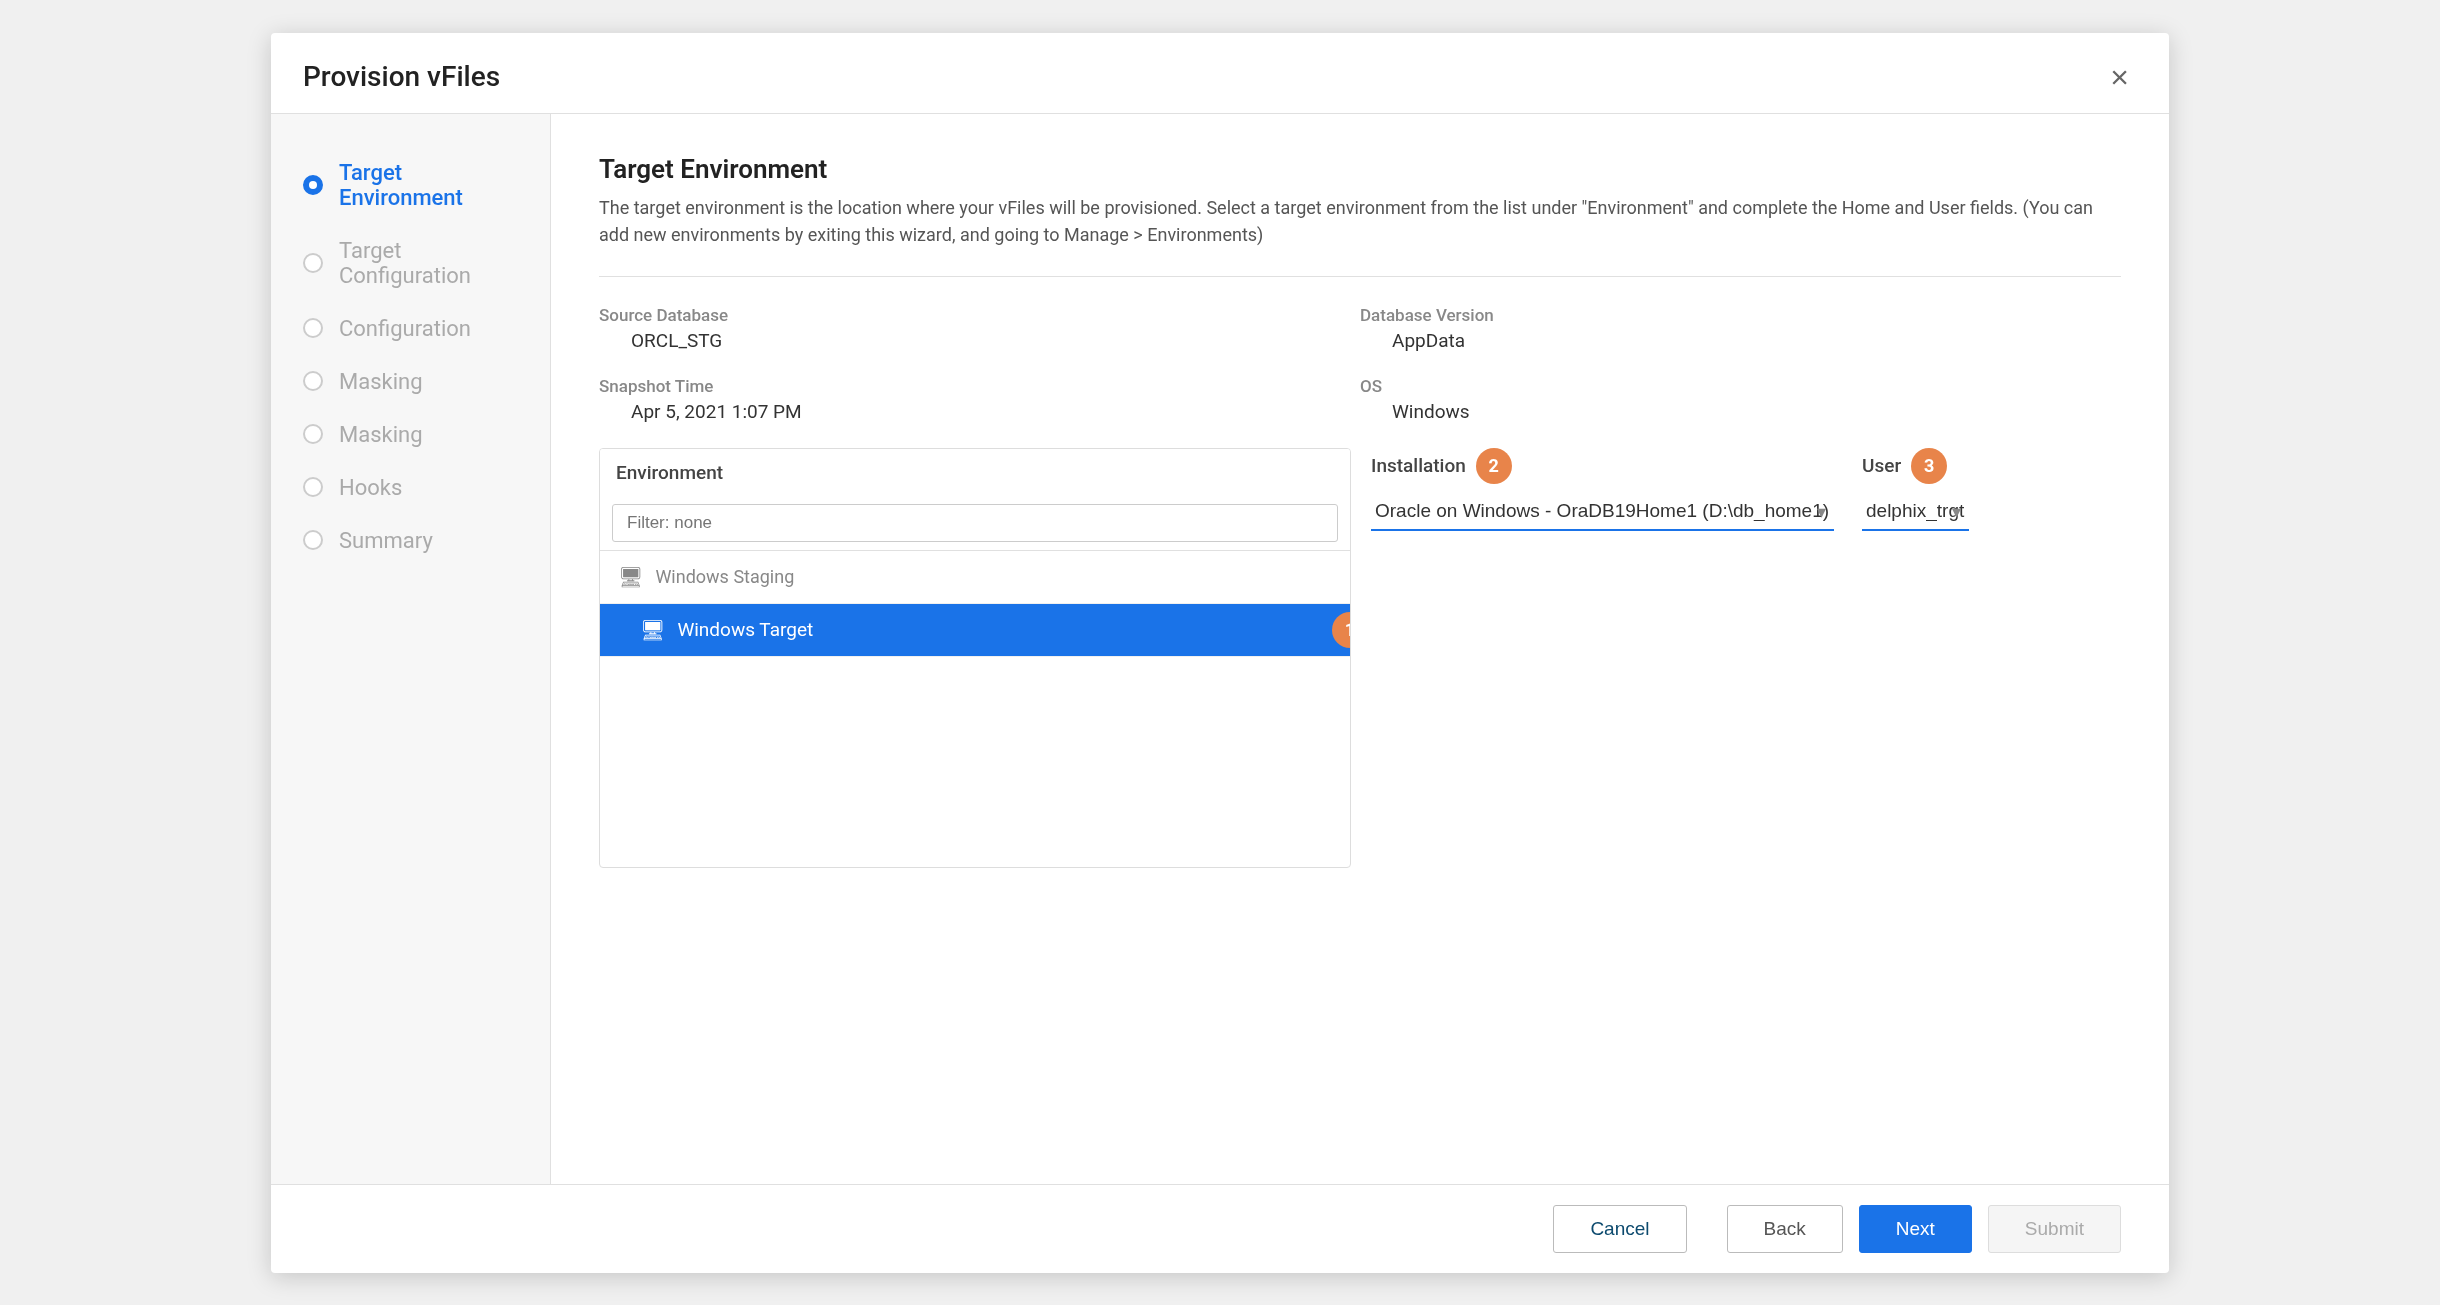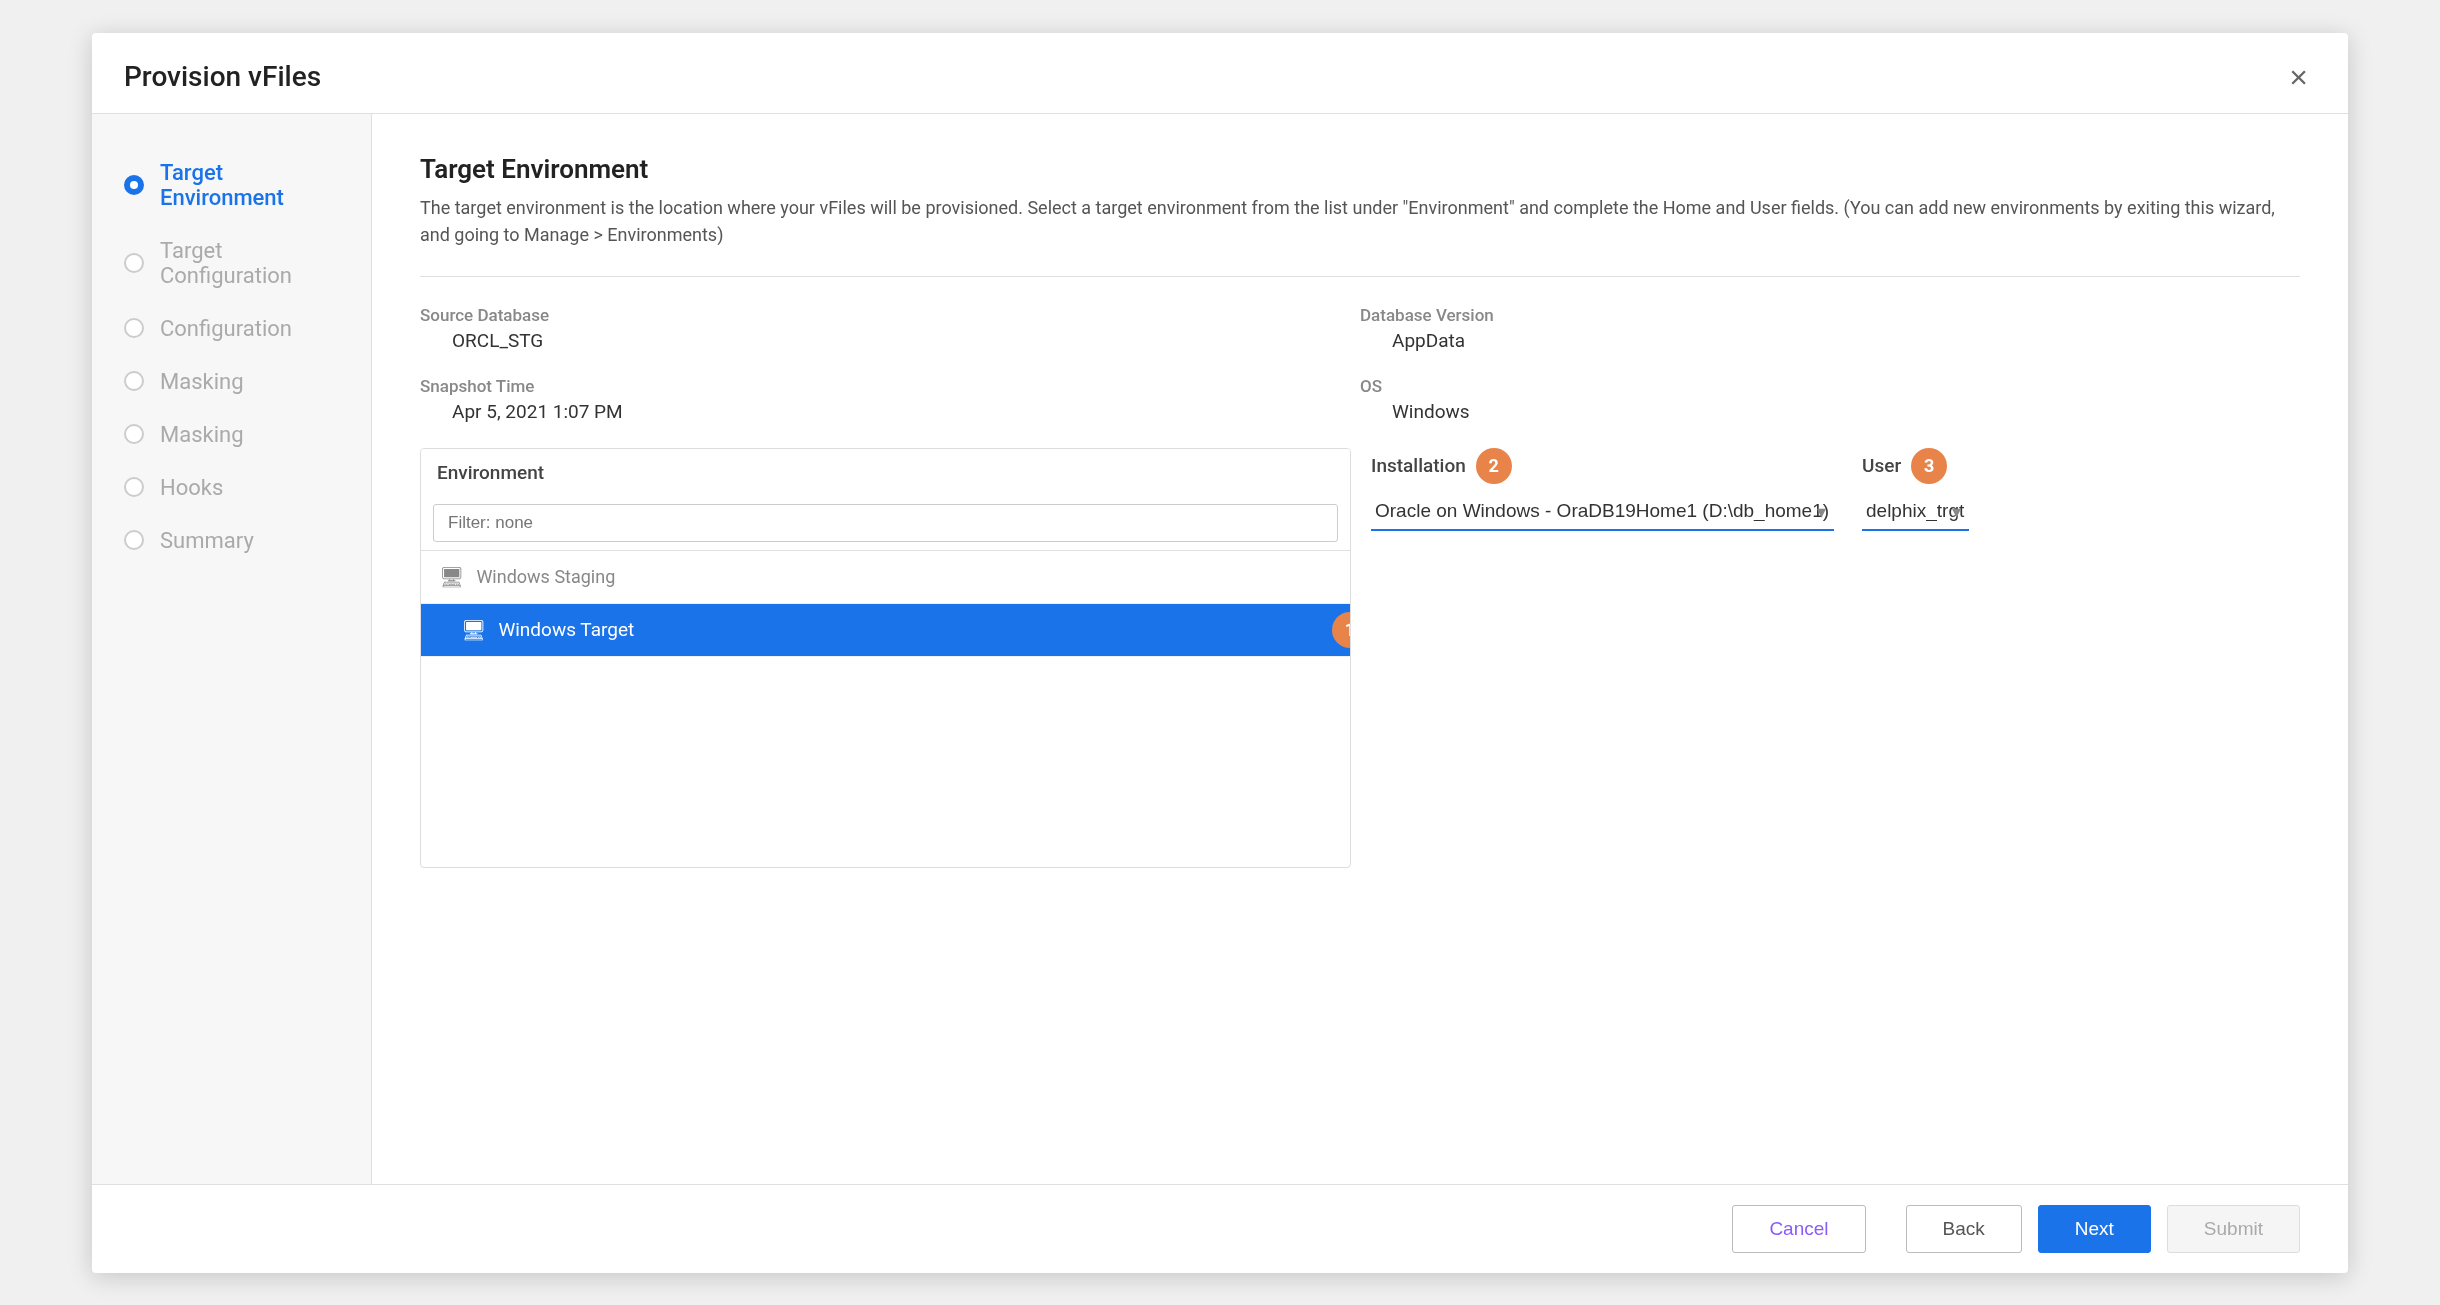--- a/index.html
+++ b/index.html
@@ -8,21 +8,21 @@
       background: #f0f0f0;
       width: 2440px;
       height: 1305px;
       overflow: hidden;
       display: flex;
       align-items: center;
       justify-content: center;
     }
     .modal {
       background: #fff;
-      width: 2256px;
+      width: 1898px;
       height: 1240px;
       border-radius: 4px;
       box-shadow: 0 4px 24px rgba(0,0,0,0.18);
       display: flex;
       flex-direction: column;
       overflow: hidden;
     }
     .modal-header {
       display: flex;
       align-items: center;
@@ -274,21 +274,21 @@
     .btn {
       padding: 12px 36px;
       font-size: 19px;
       border-radius: 3px;
       cursor: pointer;
       border: 1px solid #ccc;
       font-weight: 500;
     }
     .btn-cancel {
       background: #fff;
-      color: #8b5cf6;
+      color: #0c4a6e;
       border-color: #bbb;
     }
     .btn-back {
       background: #fff;
       color: #555;
       border-color: #bbb;
       margin-left: 24px;
     }
     .btn-next {
       background: #1a73e8;

